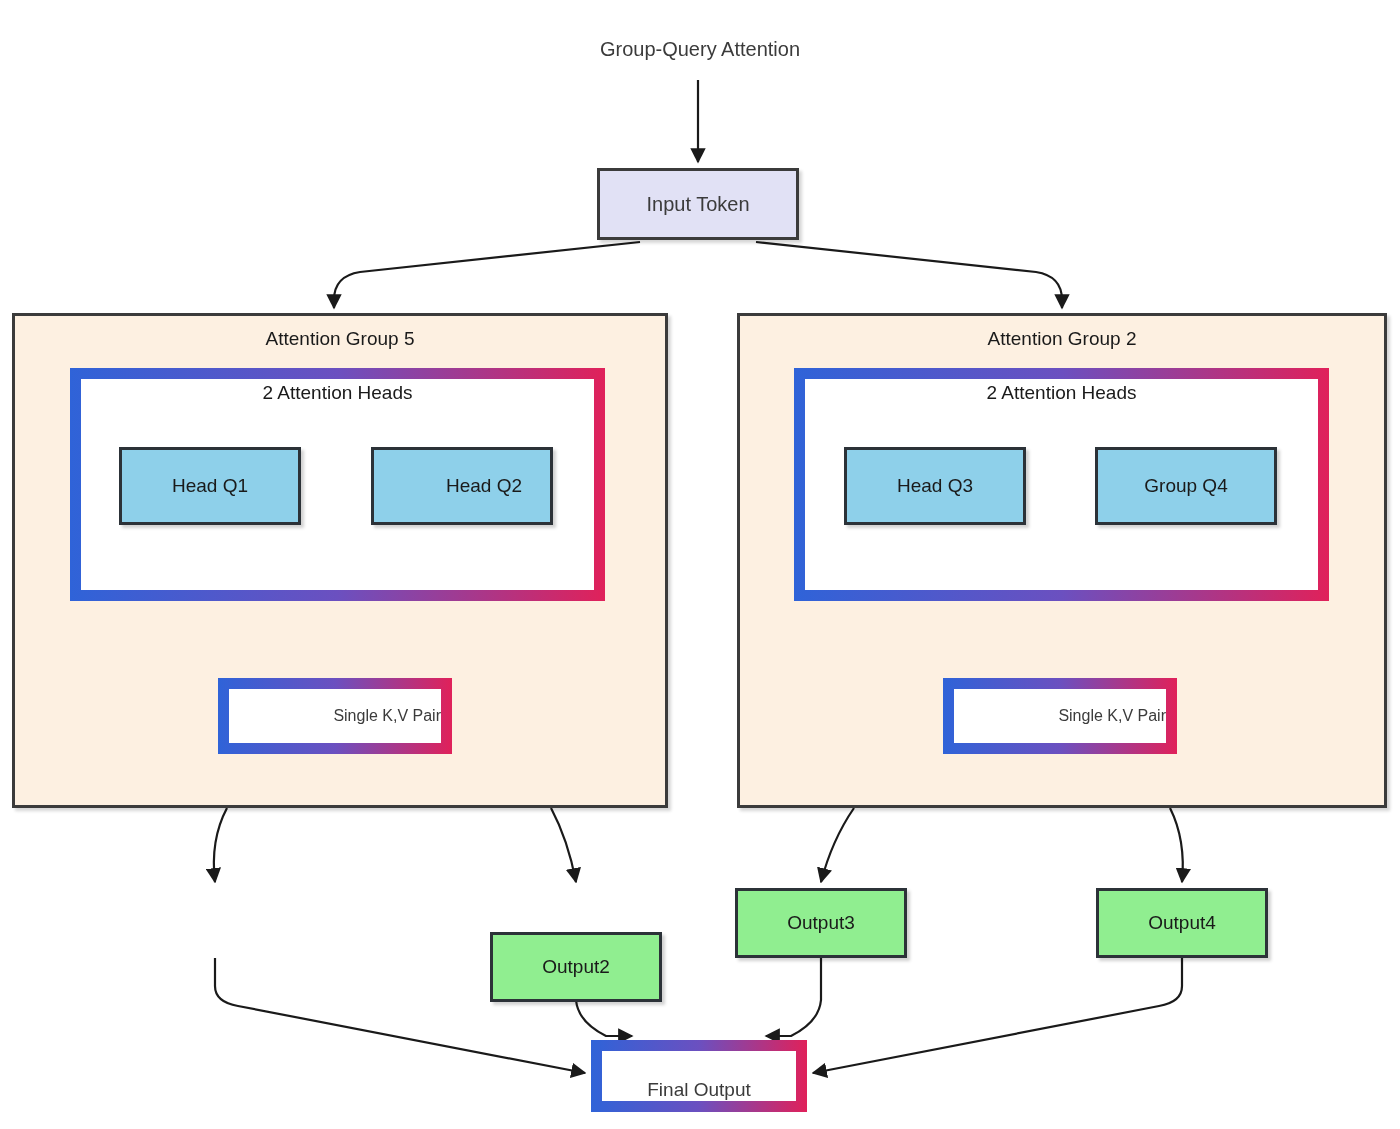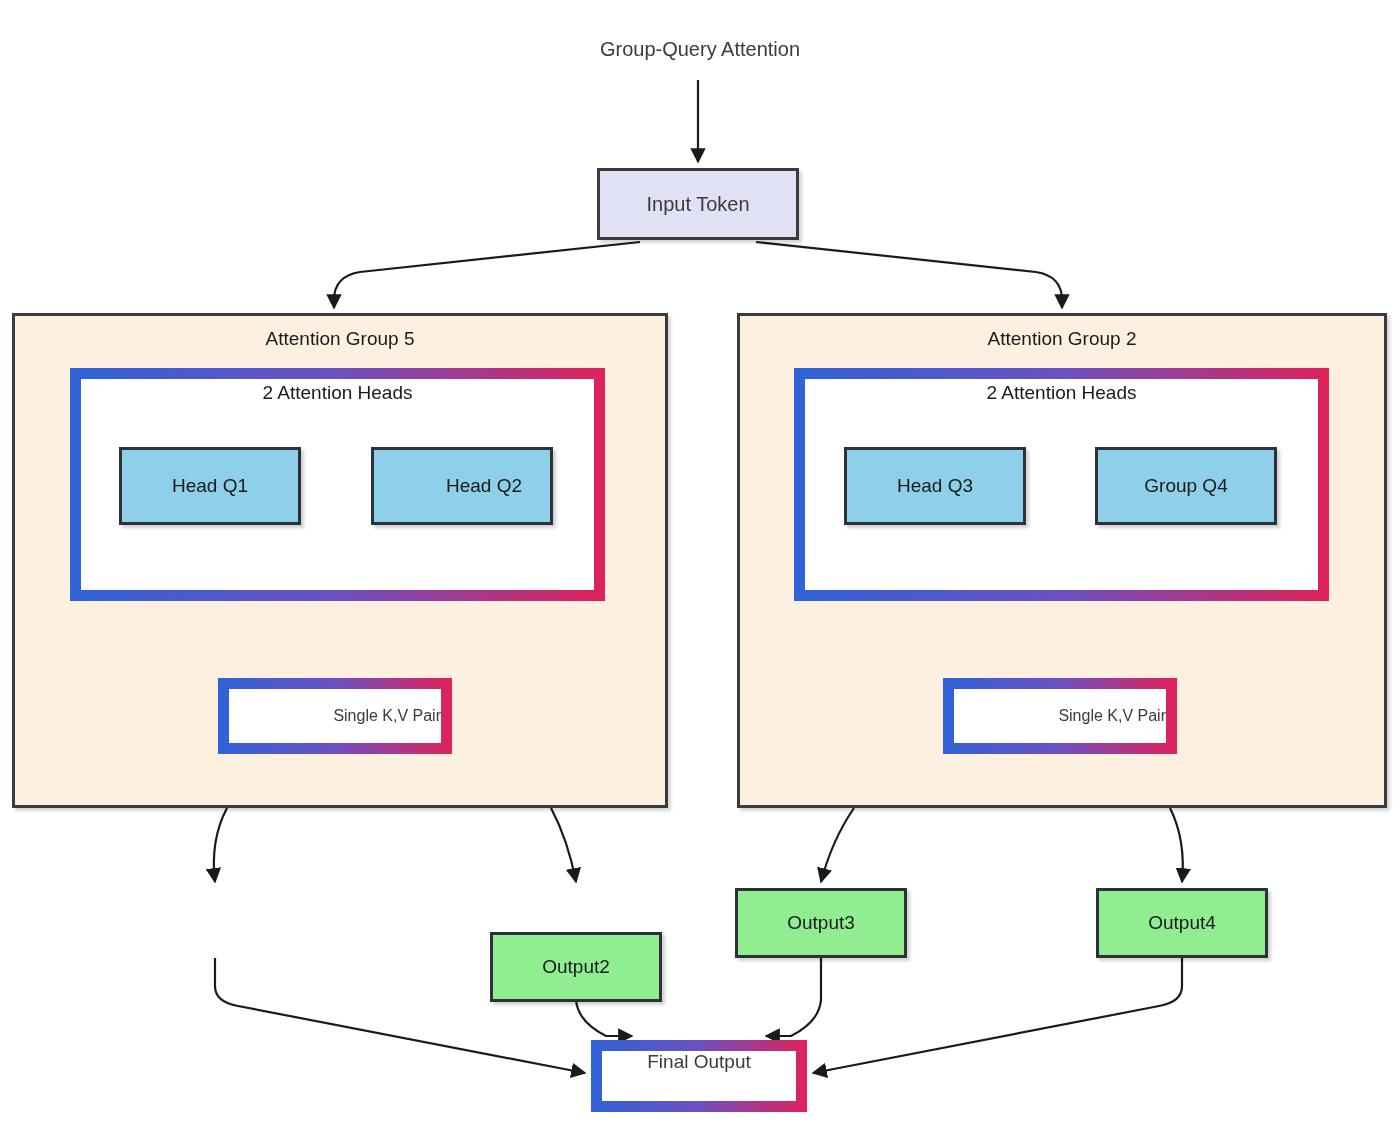--- a/index.html
+++ b/index.html
@@ -140,21 +140,21 @@
     box-shadow: 3px 3px 3px rgba(0,0,0,0.18);
   }
 
   
   .final-box {
     left: 591px;
     top: 1040px;
     width: 216px;
     height: 72px;
     display: flex;
-    align-items: flex-start;
+    align-items: flex-end;
     justify-content: center;
     font-size: 19px;
     color: #3b3b3b;
     z-index: 11;
   }
 </style>
 </head>
 <body>
 
 <div id="canvas">

